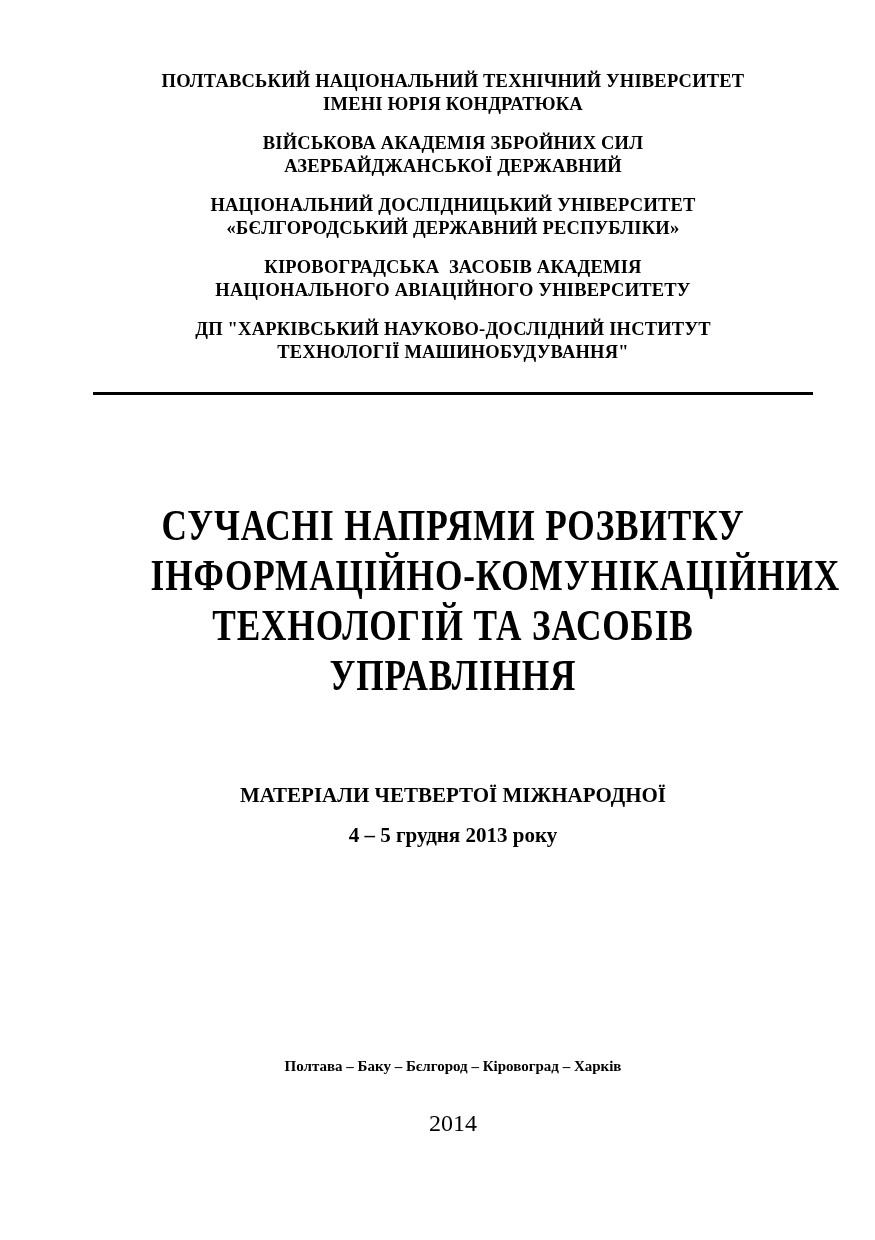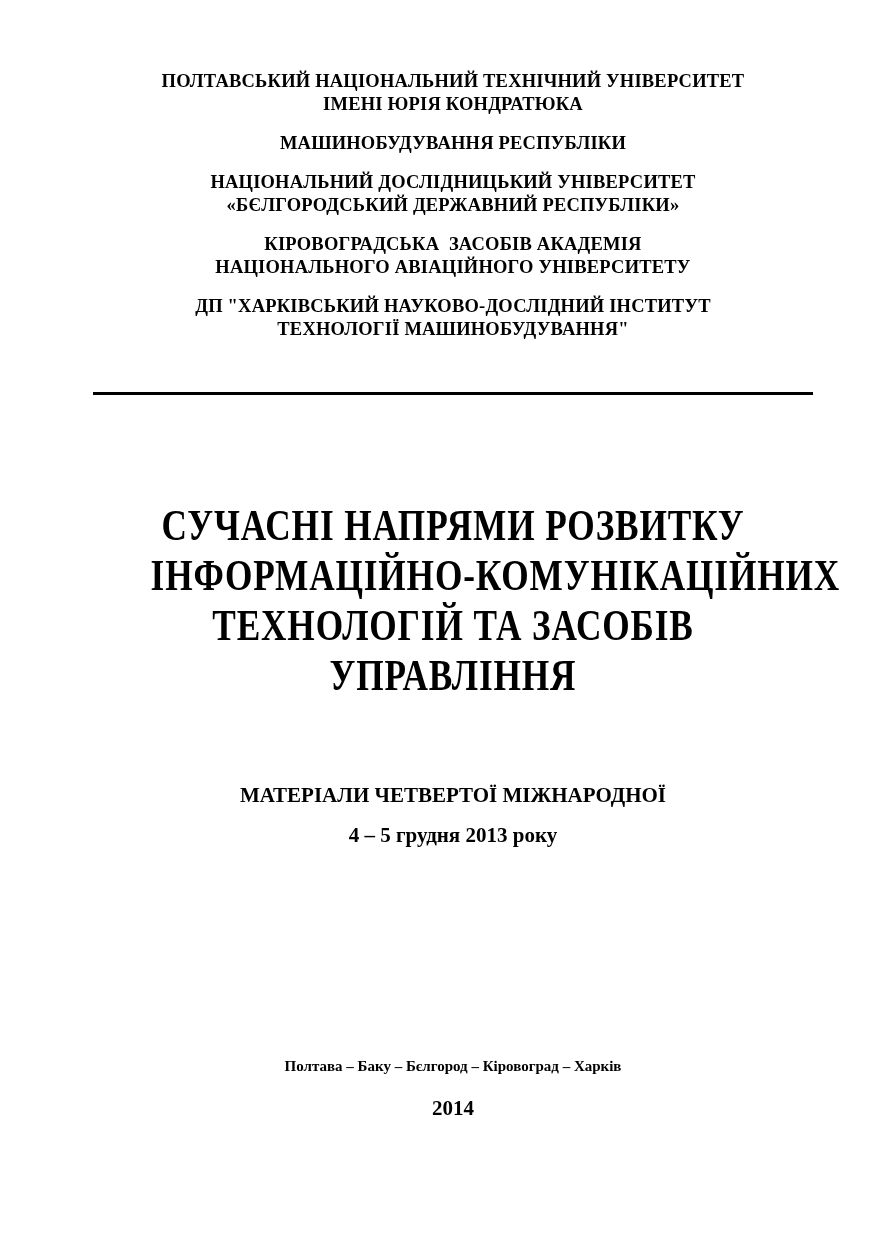--- a/index.html
+++ b/index.html
@@ -62,36 +62,37 @@
     }
     
     .footer-block { top: 1051px; }
     .footer-cities {
       font-weight: bold;
       font-size: 15px;
       line-height: 30px;
       white-space: nowrap;
     }
     .footer-year {
-      font-weight: bold;
-      font-size: 21px;
+      font-weight: normal;
+      font-size: 24px;
       line-height: 30px;
-      margin-top: 12px;
+      margin-top: 27px;
     }
   </style>
 </head>
 <body>
 
 <div class="col institutions">
   <div class="inst-block">
     <div class="inst-line">ПОЛТАВСЬКИЙ НАЦІОНАЛЬНИЙ ТЕХНІЧНИЙ УНІВЕРСИТЕТ</div>
     <div class="inst-line">ІМЕНІ ЮРІЯ КОНДРАТЮКА</div>
   </div>
   <div class="inst-block">
-    <div class="inst-line">МАШИНОБУДУВАННЯ РЕСПУБЛІКИ</div>
+    <div class="inst-line">ВІЙСЬКОВА АКАДЕМІЯ ЗБРОЙНИХ СИЛ</div>
+    <div class="inst-line">АЗЕРБАЙДЖАНСЬКОЇ ДЕРЖАВНИЙ</div>
   </div>
   <div class="inst-block">
     <div class="inst-line">НАЦІОНАЛЬНИЙ ДОСЛІДНИЦЬКИЙ УНІВЕРСИТЕТ</div>
     <div class="inst-line">«БЄЛГОРОДСЬКИЙ ДЕРЖАВНИЙ РЕСПУБЛІКИ»</div>
   </div>
   <div class="inst-block">
     <div class="inst-line">КІРОВОГРАДСЬКА  ЗАСОБІВ АКАДЕМІЯ</div>
     <div class="inst-line">НАЦІОНАЛЬНОГО АВІАЦІЙНОГО УНІВЕРСИТЕТУ</div>
   </div>
   <div class="inst-block">

